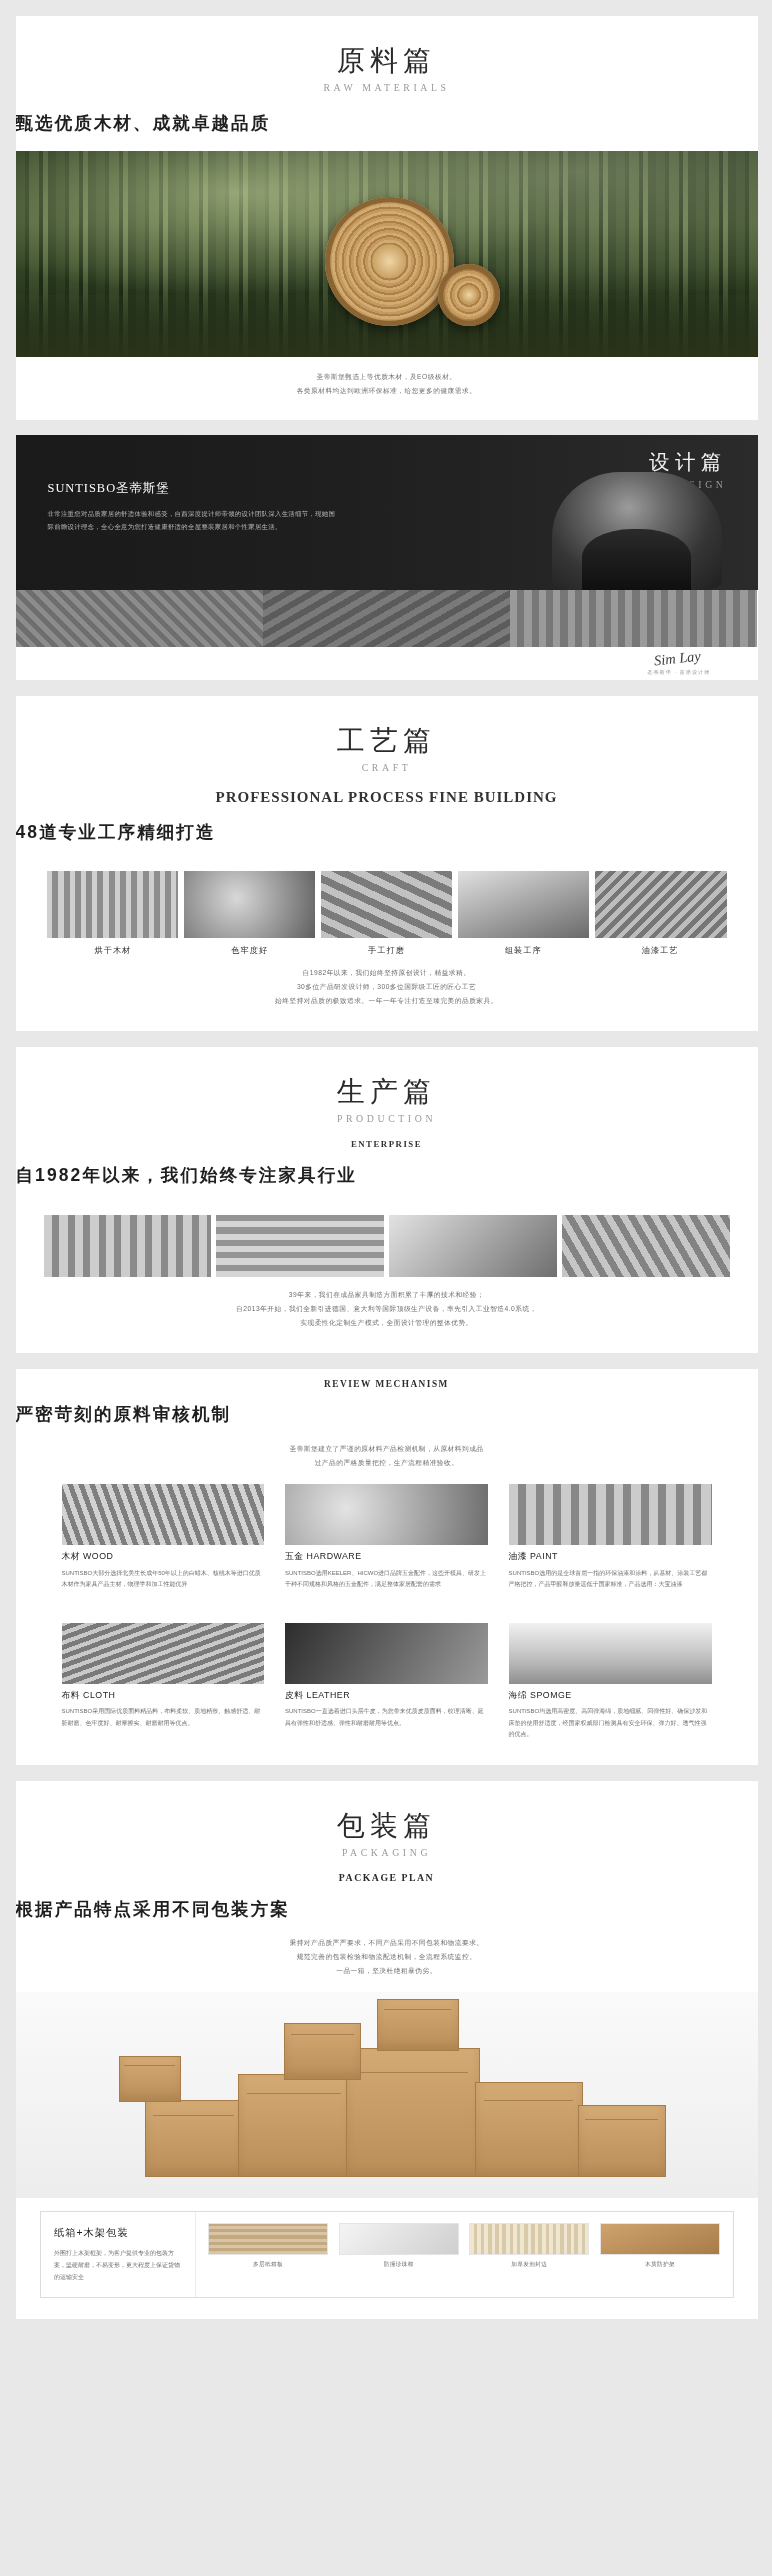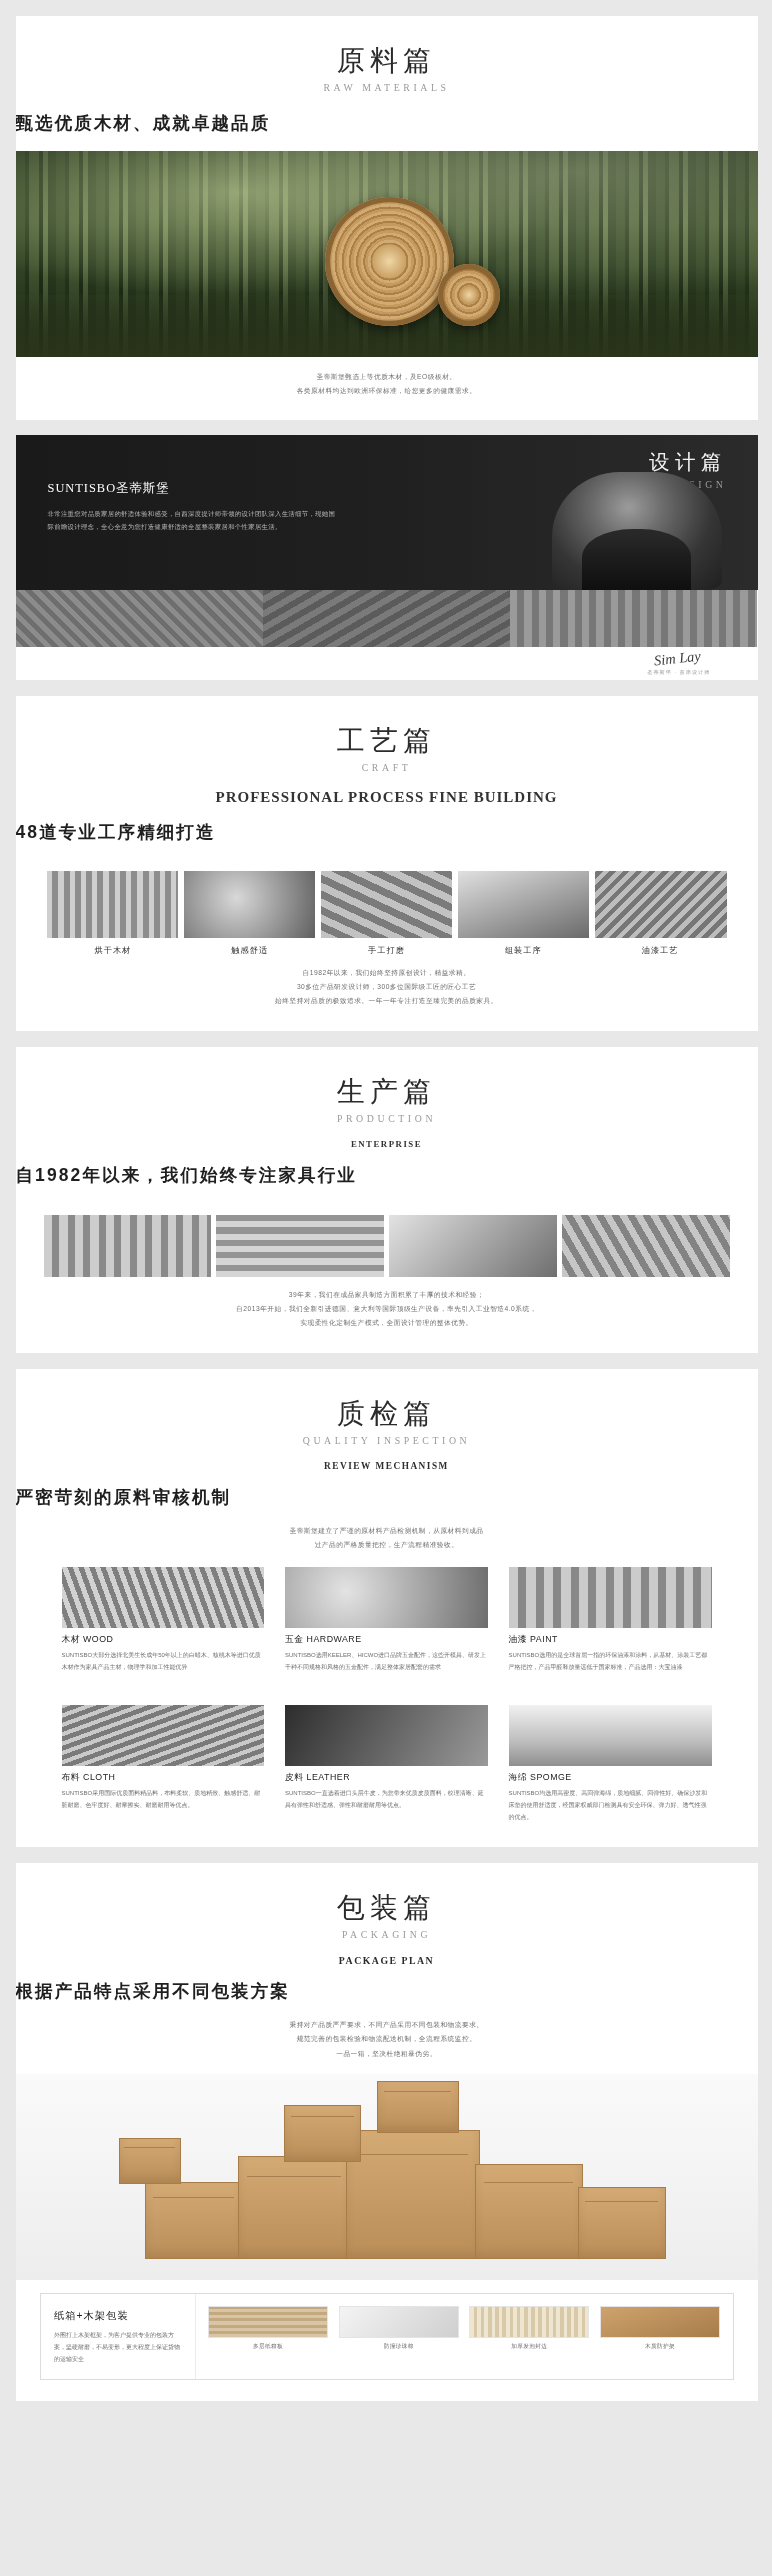--- a/index.html
+++ b/index.html
@@ -331,21 +331,21 @@
     <div class="sec-sub">48道专业工序精细打造</div>
     <div class="craft-grid">
       <div class="craft-img c1"></div>
       <div class="craft-img c2"></div>
       <div class="craft-img c3"></div>
       <div class="craft-img c4"></div>
       <div class="craft-img c5"></div>
     </div>
     <div class="craft-labels">
       <div>烘干木材</div>
-      <div>触感舒适</div>
+      <div>色牢度好</div>
       <div>手工打磨</div>
       <div>组装工序</div>
       <div>油漆工艺</div>
     </div>
     <div class="craft-foot">
       <div class="desc">自1982年以来，我们始终坚持原创设计，精益求精。</div>
       <div class="desc">30多位产品研发设计师，300多位国际级工匠的匠心工艺</div>
       <div class="desc">始终坚持对品质的极致追求。一年一年专注打造至臻完美的品质家具。</div>
     </div>
   </div>
@@ -364,24 +364,20 @@
       <div class="prod-img p4"></div>
     </div>
     <div class="prod-foot">
       <div class="desc">39年来，我们在成品家具制造方面积累了丰厚的技术和经验；</div>
       <div class="desc">自2013年开始，我们全新引进德国、意大利等国际顶级生产设备，率先引入工业智造4.0系统，</div>
       <div class="desc">实现柔性化定制生产模式，全面设计管理的整体优势。</div>
     </div>
   </div>
 
   <div class="section">
-    <div class="sec-head">
-      <div class="sec-cn">质检篇</div>
-      <div class="sec-en">QUALITY INSPECTION</div>
-    </div>
     <div class="qi-en">REVIEW MECHANISM</div>
     <div class="sec-sub">严密苛刻的原料审核机制</div>
     <div class="desc">圣蒂斯堡建立了严谨的原材料产品检测机制，从原材料到成品</div>
     <div class="desc">过产品的严格质量把控，生产流程精准验收。</div>
 
     <div class="qi-grid">
       <div class="qi-card">
         <div class="qi-img q1"></div>
         <div class="qi-title">木材 WOOD</div>
         <div class="qi-body">SUNTISBO大部分选择北美生长成年50年以上的白蜡木、核桃木等进口优质木材作为家具产品主材，物理学和加工性能优异</div>

